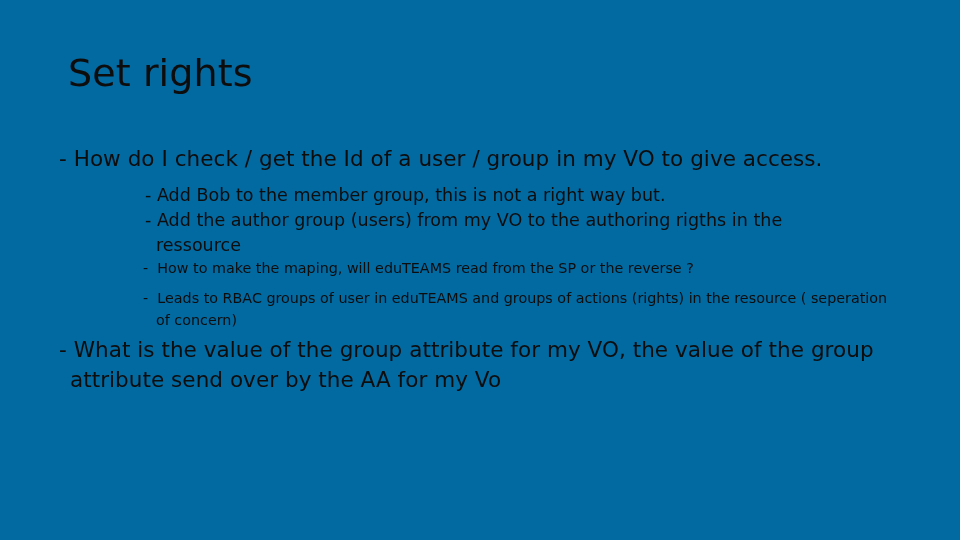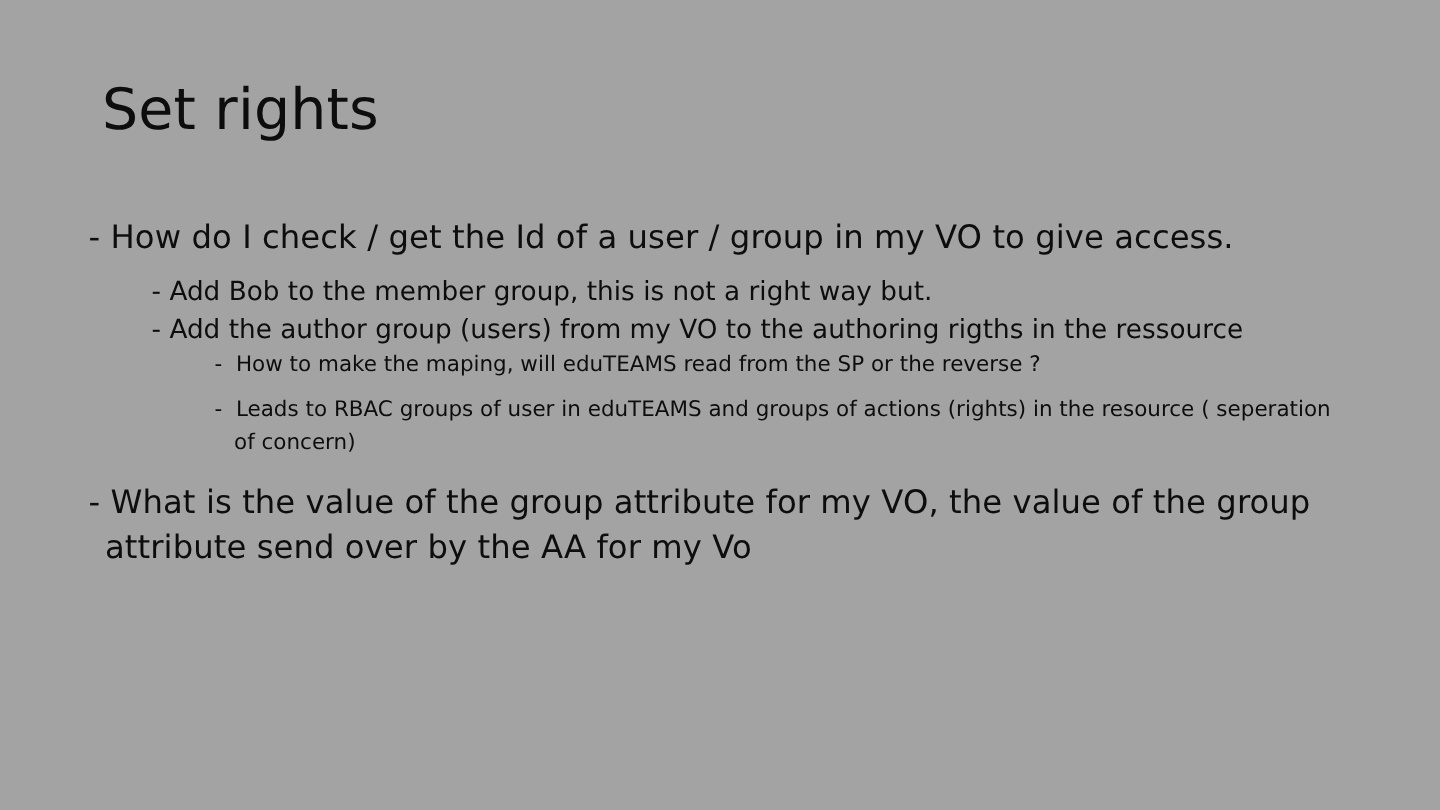--- a/index.html
+++ b/index.html
@@ -13,21 +13,21 @@
     background: #ffffff;
     font-family: "DejaVu Sans", "Liberation Sans", sans-serif;
     color: #111111;
     overflow: hidden;
   }
 
   .slide {
     position: relative;
     width: 960px;
     height: 540px;
-    background: #a3a3a3;
+    background: #0369a1;
     box-sizing: border-box;
   }
 
   
   .slide-title {
     position: absolute;
     left: 68px;
     top: 52px;
     width: 820px;
     font-size: 38px;
@@ -62,36 +62,37 @@
   }
 
   
   .lvl2 {
     font-size: 17.5px;
     line-height: 1.43;
     padding-left: 112px;
     padding-right: 120px;
     text-indent: -11px;
     letter-spacing: 0.02px;
+    margin-left: 44px;
   }
 
   
   .lvl3 {
     font-size: 14.3px;
     line-height: 1.52;
     padding-left: 156px;
     padding-right: 62px;
     text-indent: -13px;
     letter-spacing: 0.01px;
   }
 
   
   .gap-before-lvl2 { margin-top: 8px; }
   .gap-before-lvl3 { margin-top: 9px; }
-  .gap-before-last { margin-top: 14px; }
+  .gap-before-last { margin-top: 3px; }
 </style>
 </head>
 <body>
 
 <div class="slide">
 
   <div class="slide-title">Set rights</div>
 
   <div class="slide-body">
 

